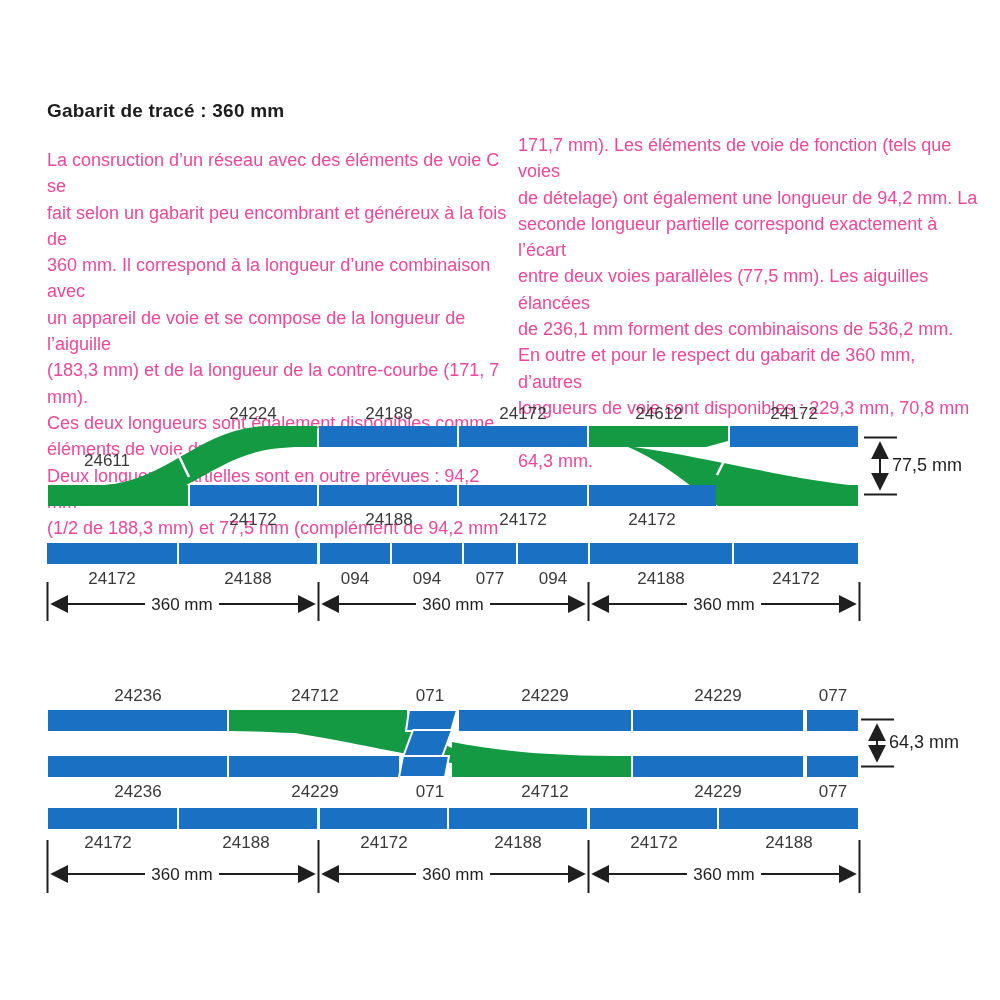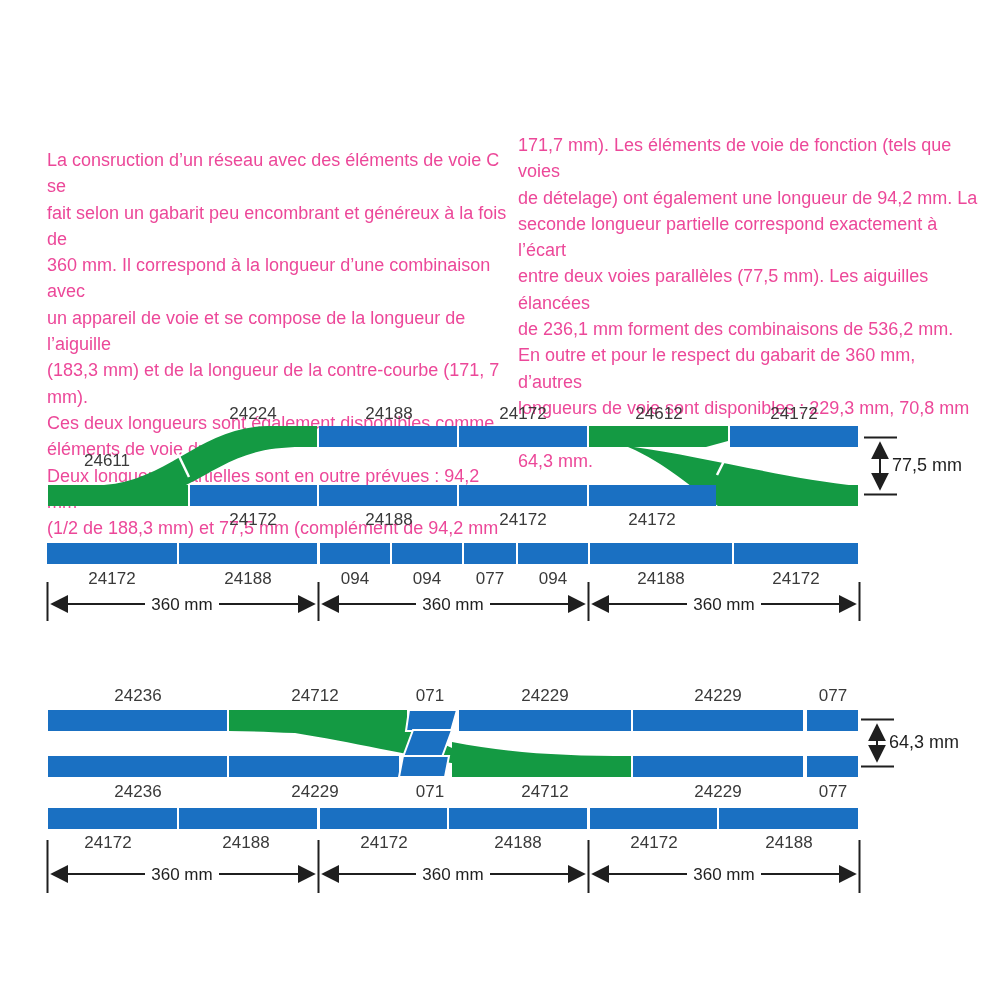--- a/index.html
+++ b/index.html
@@ -19,20 +19,21 @@
   .lbl{font-size:17px;fill:#3a3a3a;text-anchor:middle;font-family:"Liberation Sans",sans-serif;}
   .dimt{font-size:17px;fill:#1f1f1f;text-anchor:middle;font-family:"Liberation Sans",sans-serif;}
   .spt{font-size:18px;fill:#1f1f1f;font-family:"Liberation Sans",sans-serif;}
   .dl{stroke:#1f1f1f;stroke-width:2;fill:none;}
 </style>
 </head>
 <body>
 
 <div class="page">
 
+  <div class="title">Gabarit de tracé : 360 mm</div>
 
   <div class="col col1">La consruction d’un réseau avec des éléments de voie C se
 fait selon un gabarit peu encombrant et généreux à la fois de
 360 mm. Il correspond à la longueur d’une combinaison avec
 un appareil de voie et se compose de la longueur de l’aiguille
 (183,3 mm) et de la longueur de la contre-courbe (171, 7 mm).
 Ces deux longueurs sont également disponibles comme
 éléments de voie droits.
 Deux longueurs partielles sont en outre prévues : 94,2 mm
 (1/2 de 188,3 mm) et 77,5 mm (complément de 94,2 mm pour</div>

